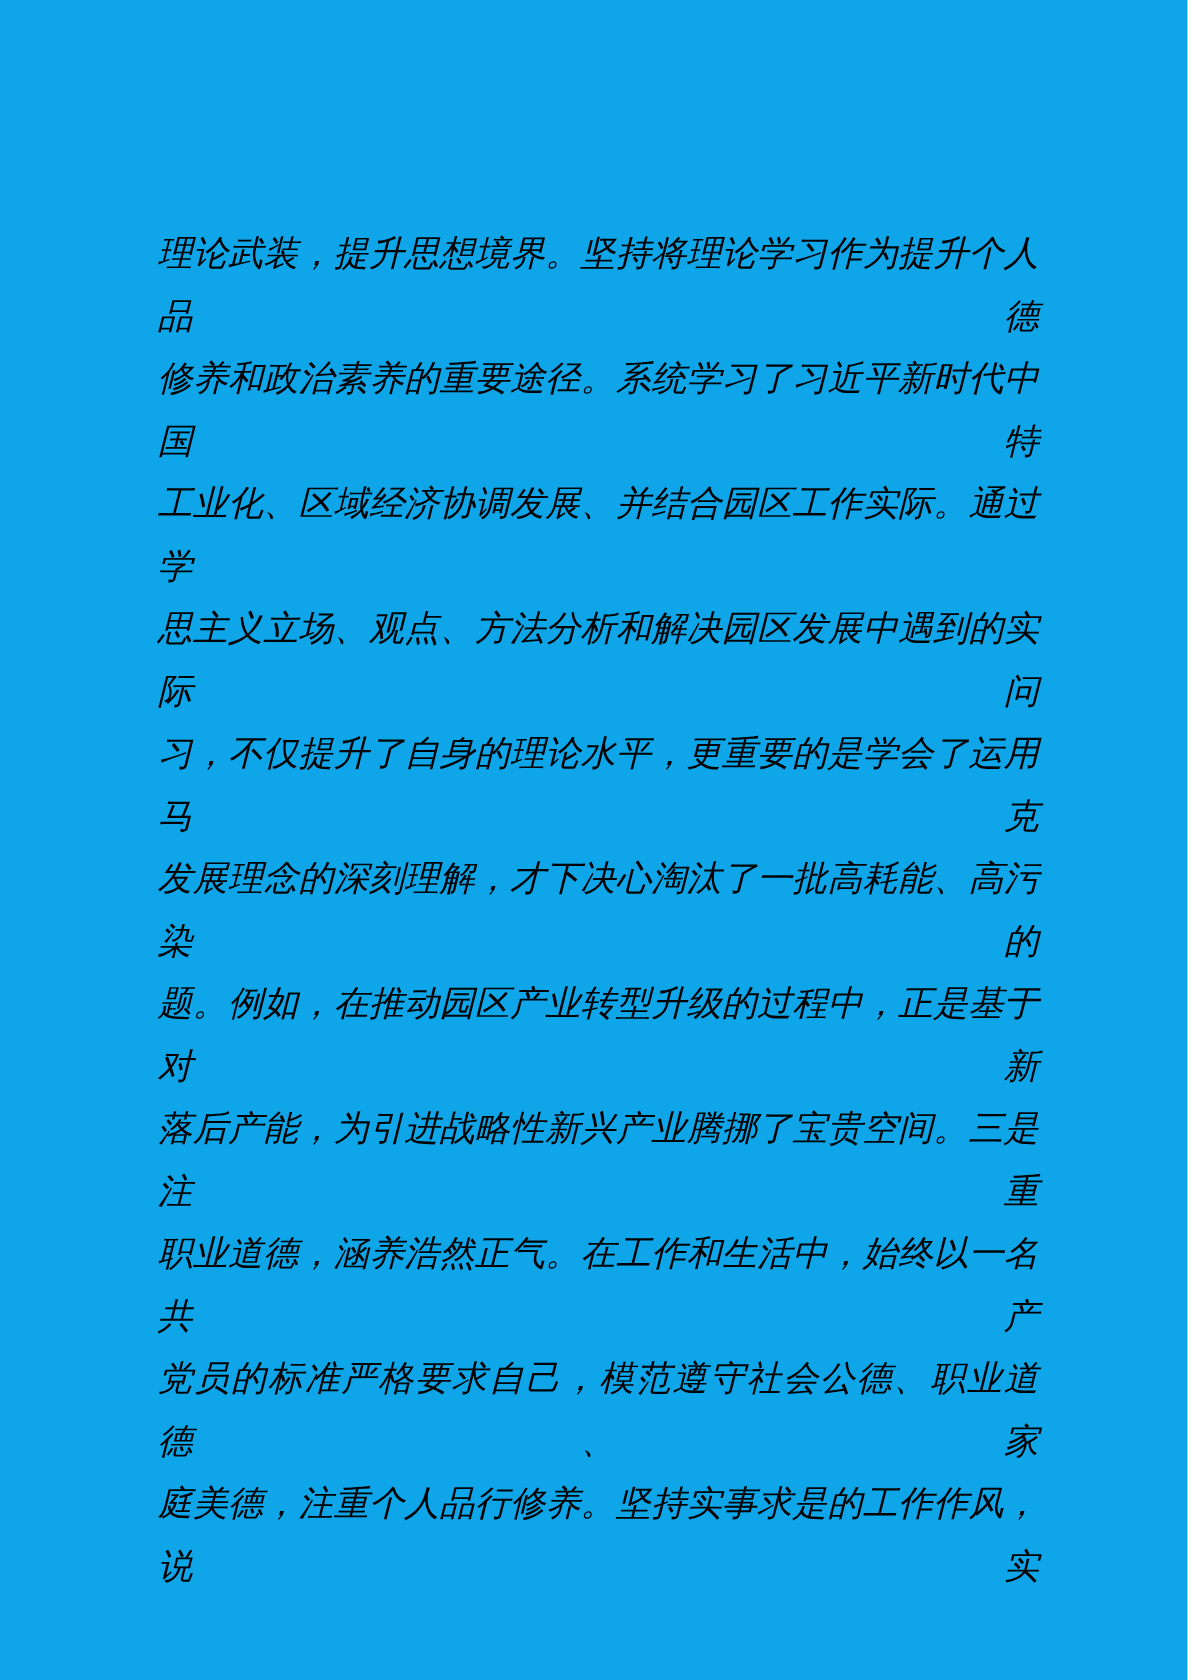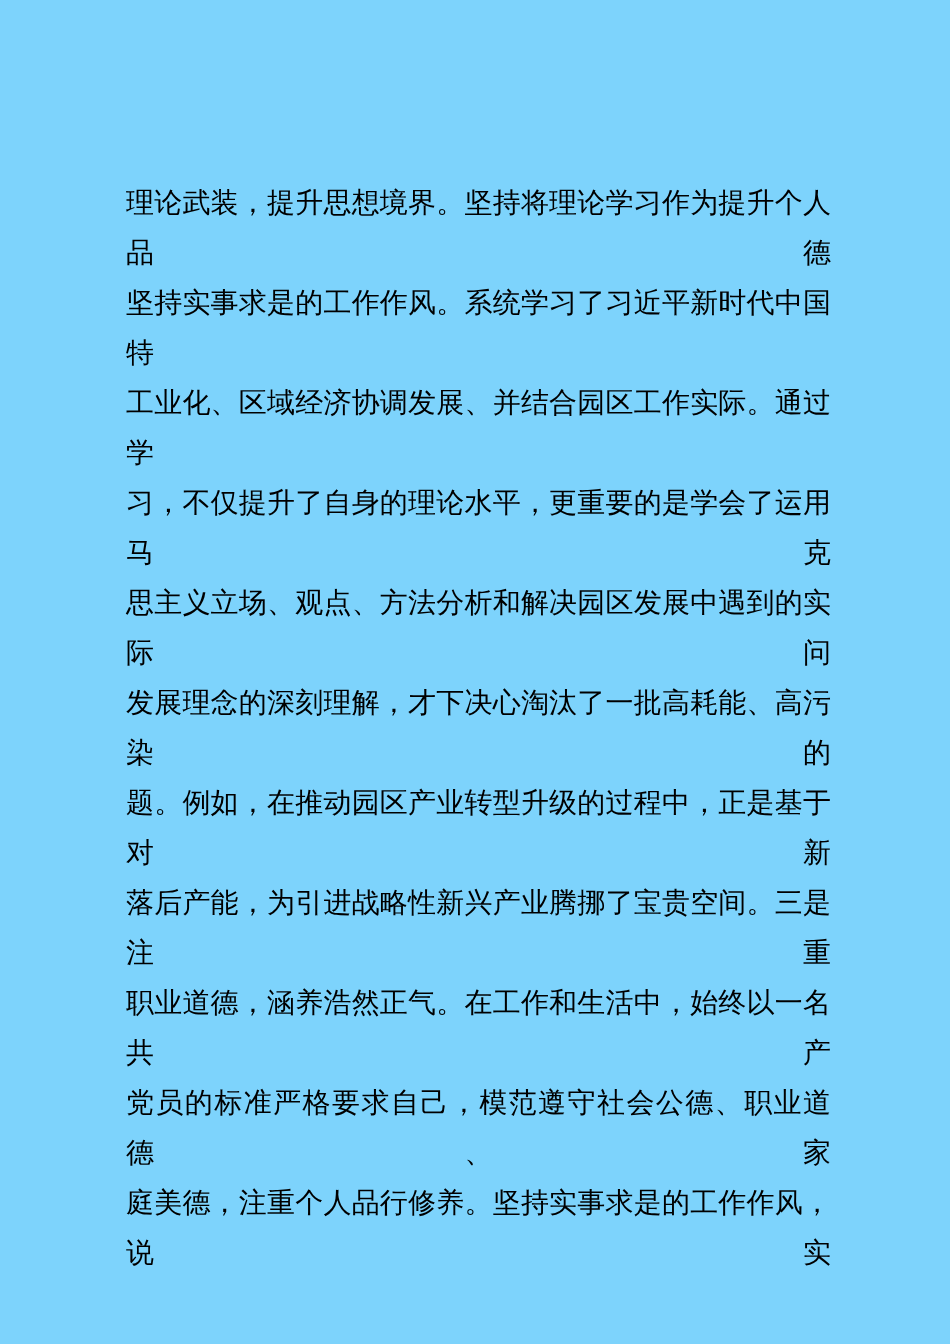--- a/index.html
+++ b/index.html
@@ -4,22 +4,23 @@
 <style>
   html, body {
     margin: 0;
     padding: 0;
     background: #ffffff;
   }
   .page {
     position: relative;
     width: 950px;
     height: 1344px;
-    background: #7dd3fc;
+    background: #0ea5e9;
     overflow: hidden;
+    font-style: italic;
   }
   .text-block {
     position: absolute;
     left: 126px;
     top: 178px;
     width: 705px;
   }
   .line {
     font-family: "Liberation Sans", sans-serif;
     font-size: 28px;
@@ -30,24 +31,24 @@
     text-justify: inter-character;
     white-space: normal;
   }
 </style>
 </head>
 <body>
 
 <div class="page">
   <div class="text-block">
     <div class="line">理论武装，提升思想境界。坚持将理论学习作为提升个人品德</div>
-    <div class="line">坚持实事求是的工作作风。系统学习了习近平新时代中国特</div>
+    <div class="line">修养和政治素养的重要途径。系统学习了习近平新时代中国特</div>
     <div class="line">工业化、区域经济协调发展、并结合园区工作实际。通过学</div>
+    <div class="line">思主义立场、观点、方法分析和解决园区发展中遇到的实际问</div>
     <div class="line">习，不仅提升了自身的理论水平，更重要的是学会了运用马克</div>
-    <div class="line">思主义立场、观点、方法分析和解决园区发展中遇到的实际问</div>
     <div class="line">发展理念的深刻理解，才下决心淘汰了一批高耗能、高污染的</div>
     <div class="line">题。例如，在推动园区产业转型升级的过程中，正是基于对新</div>
     <div class="line">落后产能，为引进战略性新兴产业腾挪了宝贵空间。三是注重</div>
     <div class="line">职业道德，涵养浩然正气。在工作和生活中，始终以一名共产</div>
     <div class="line">党员的标准严格要求自己，模范遵守社会公德、职业道德、家</div>
     <div class="line">庭美德，注重个人品行修养。坚持实事求是的工作作风，说实</div>
 
   </div>
 </div>
 

